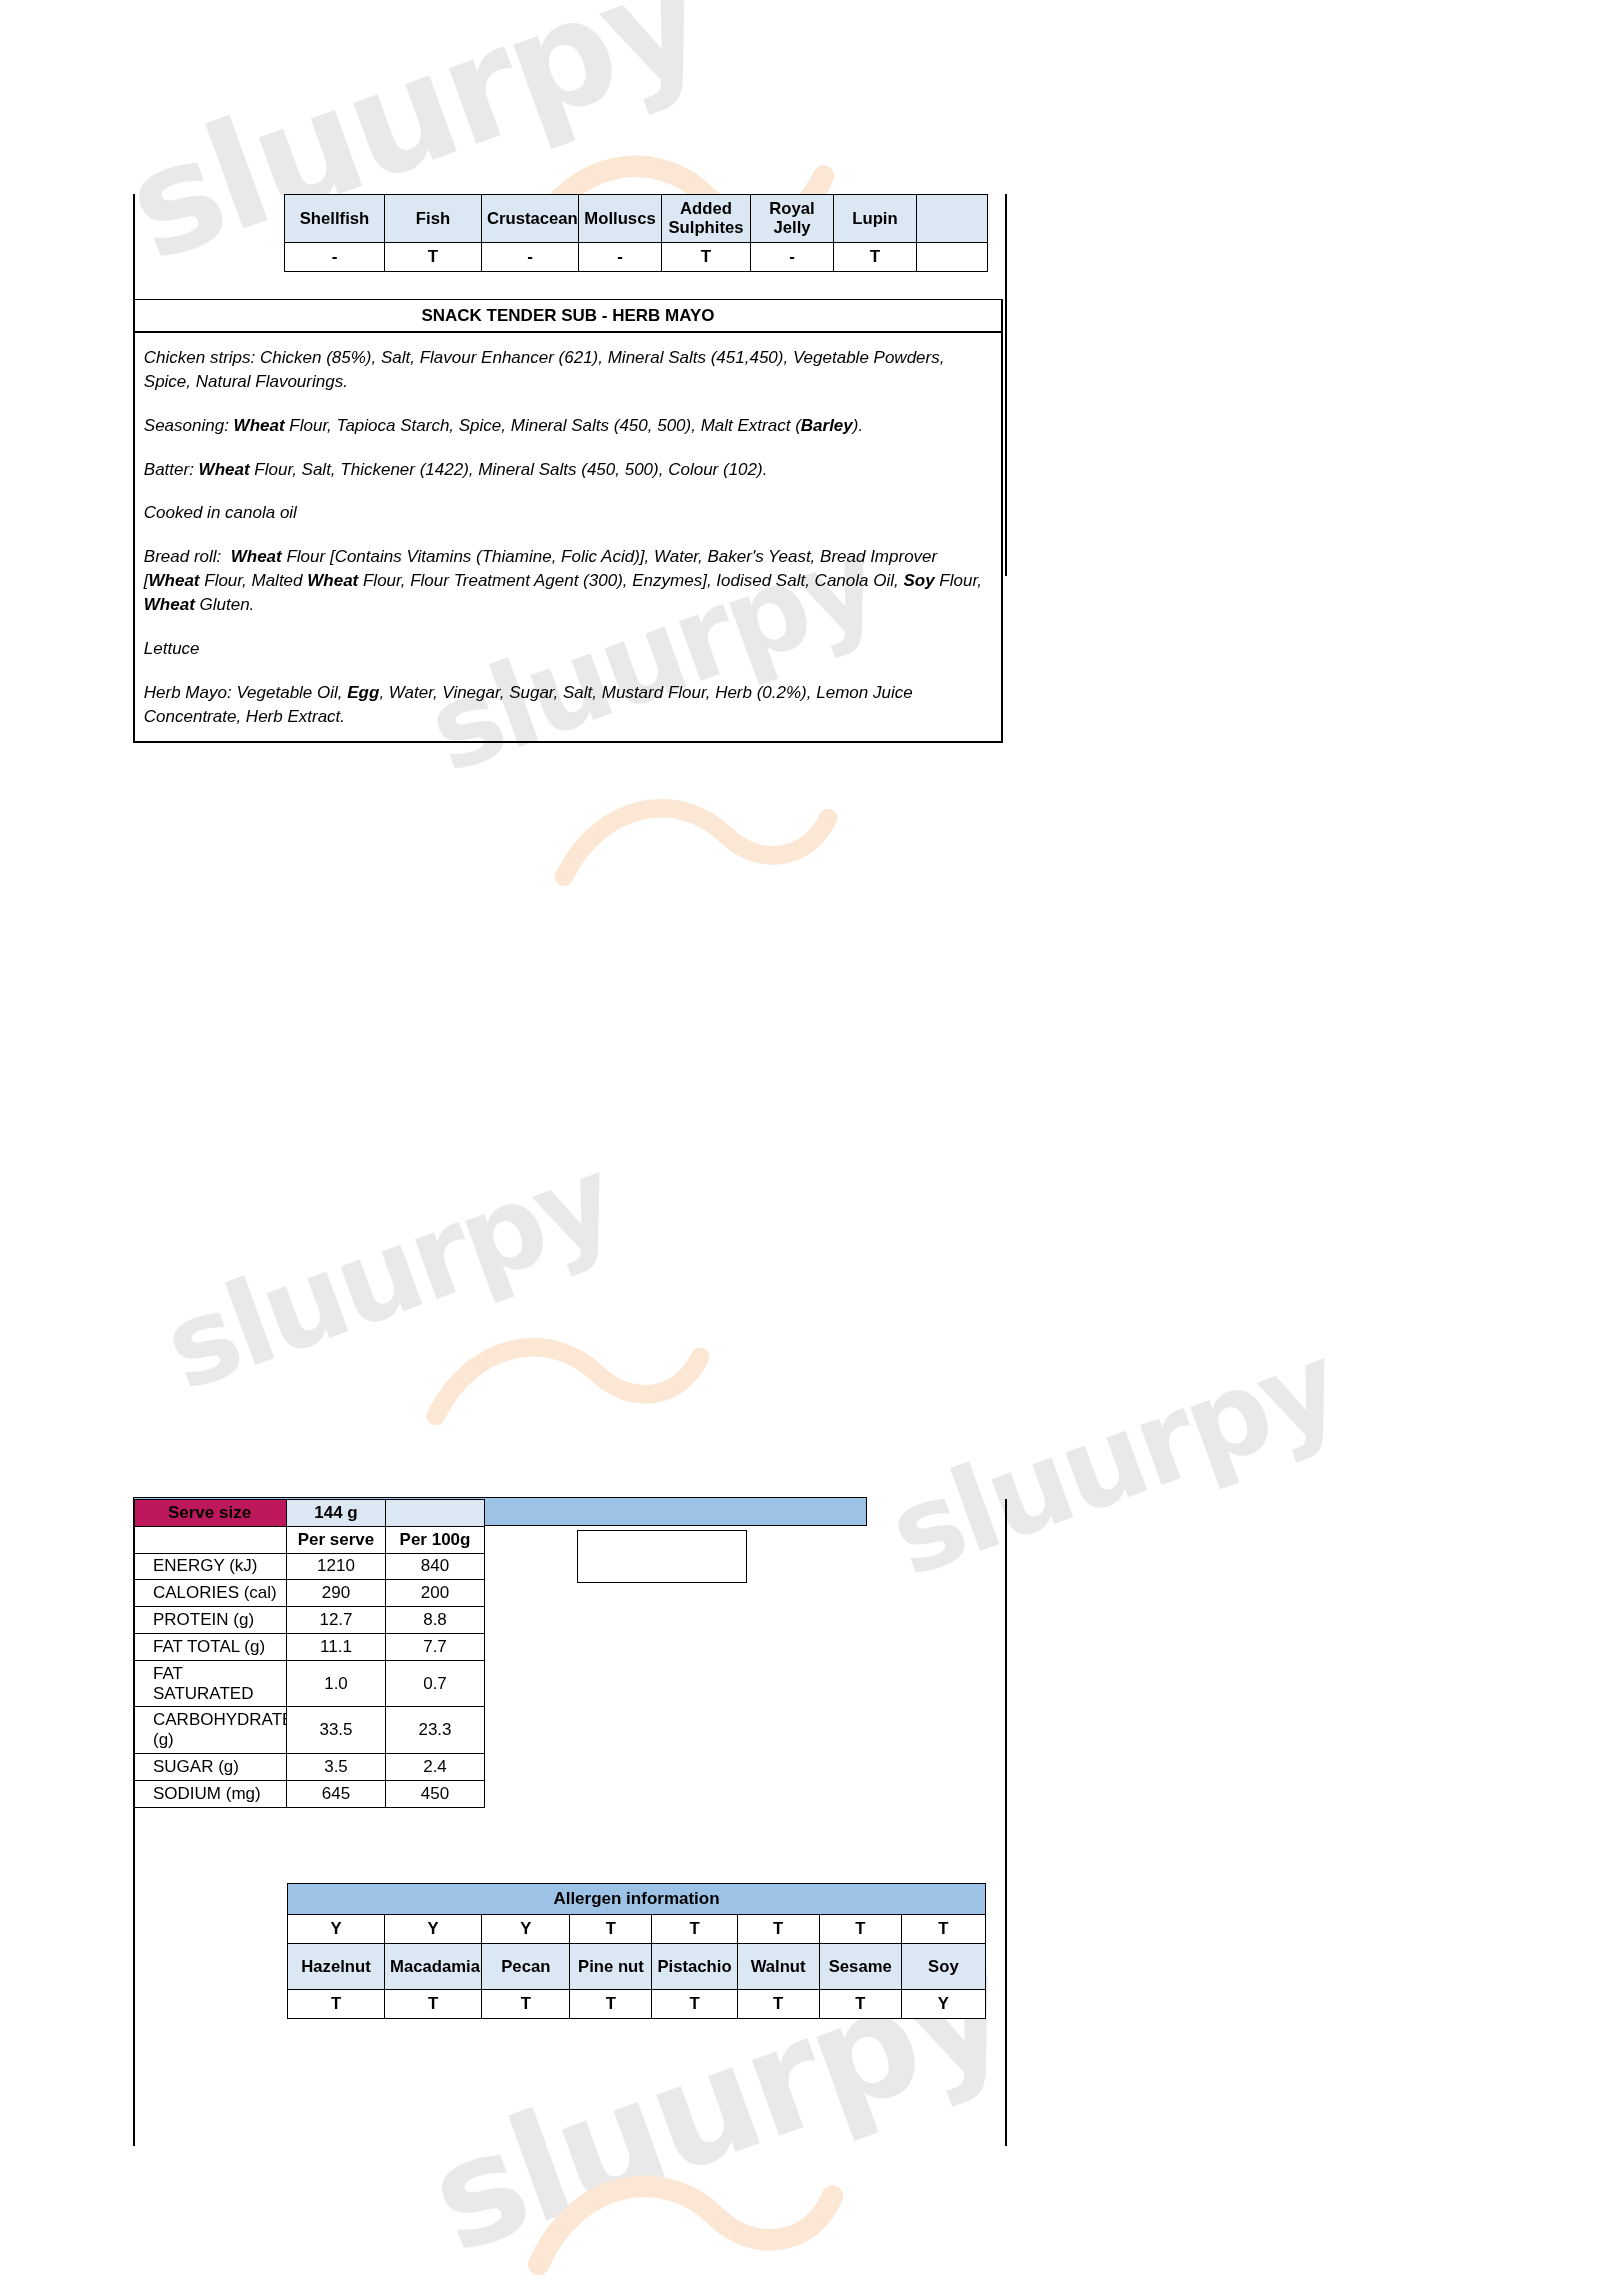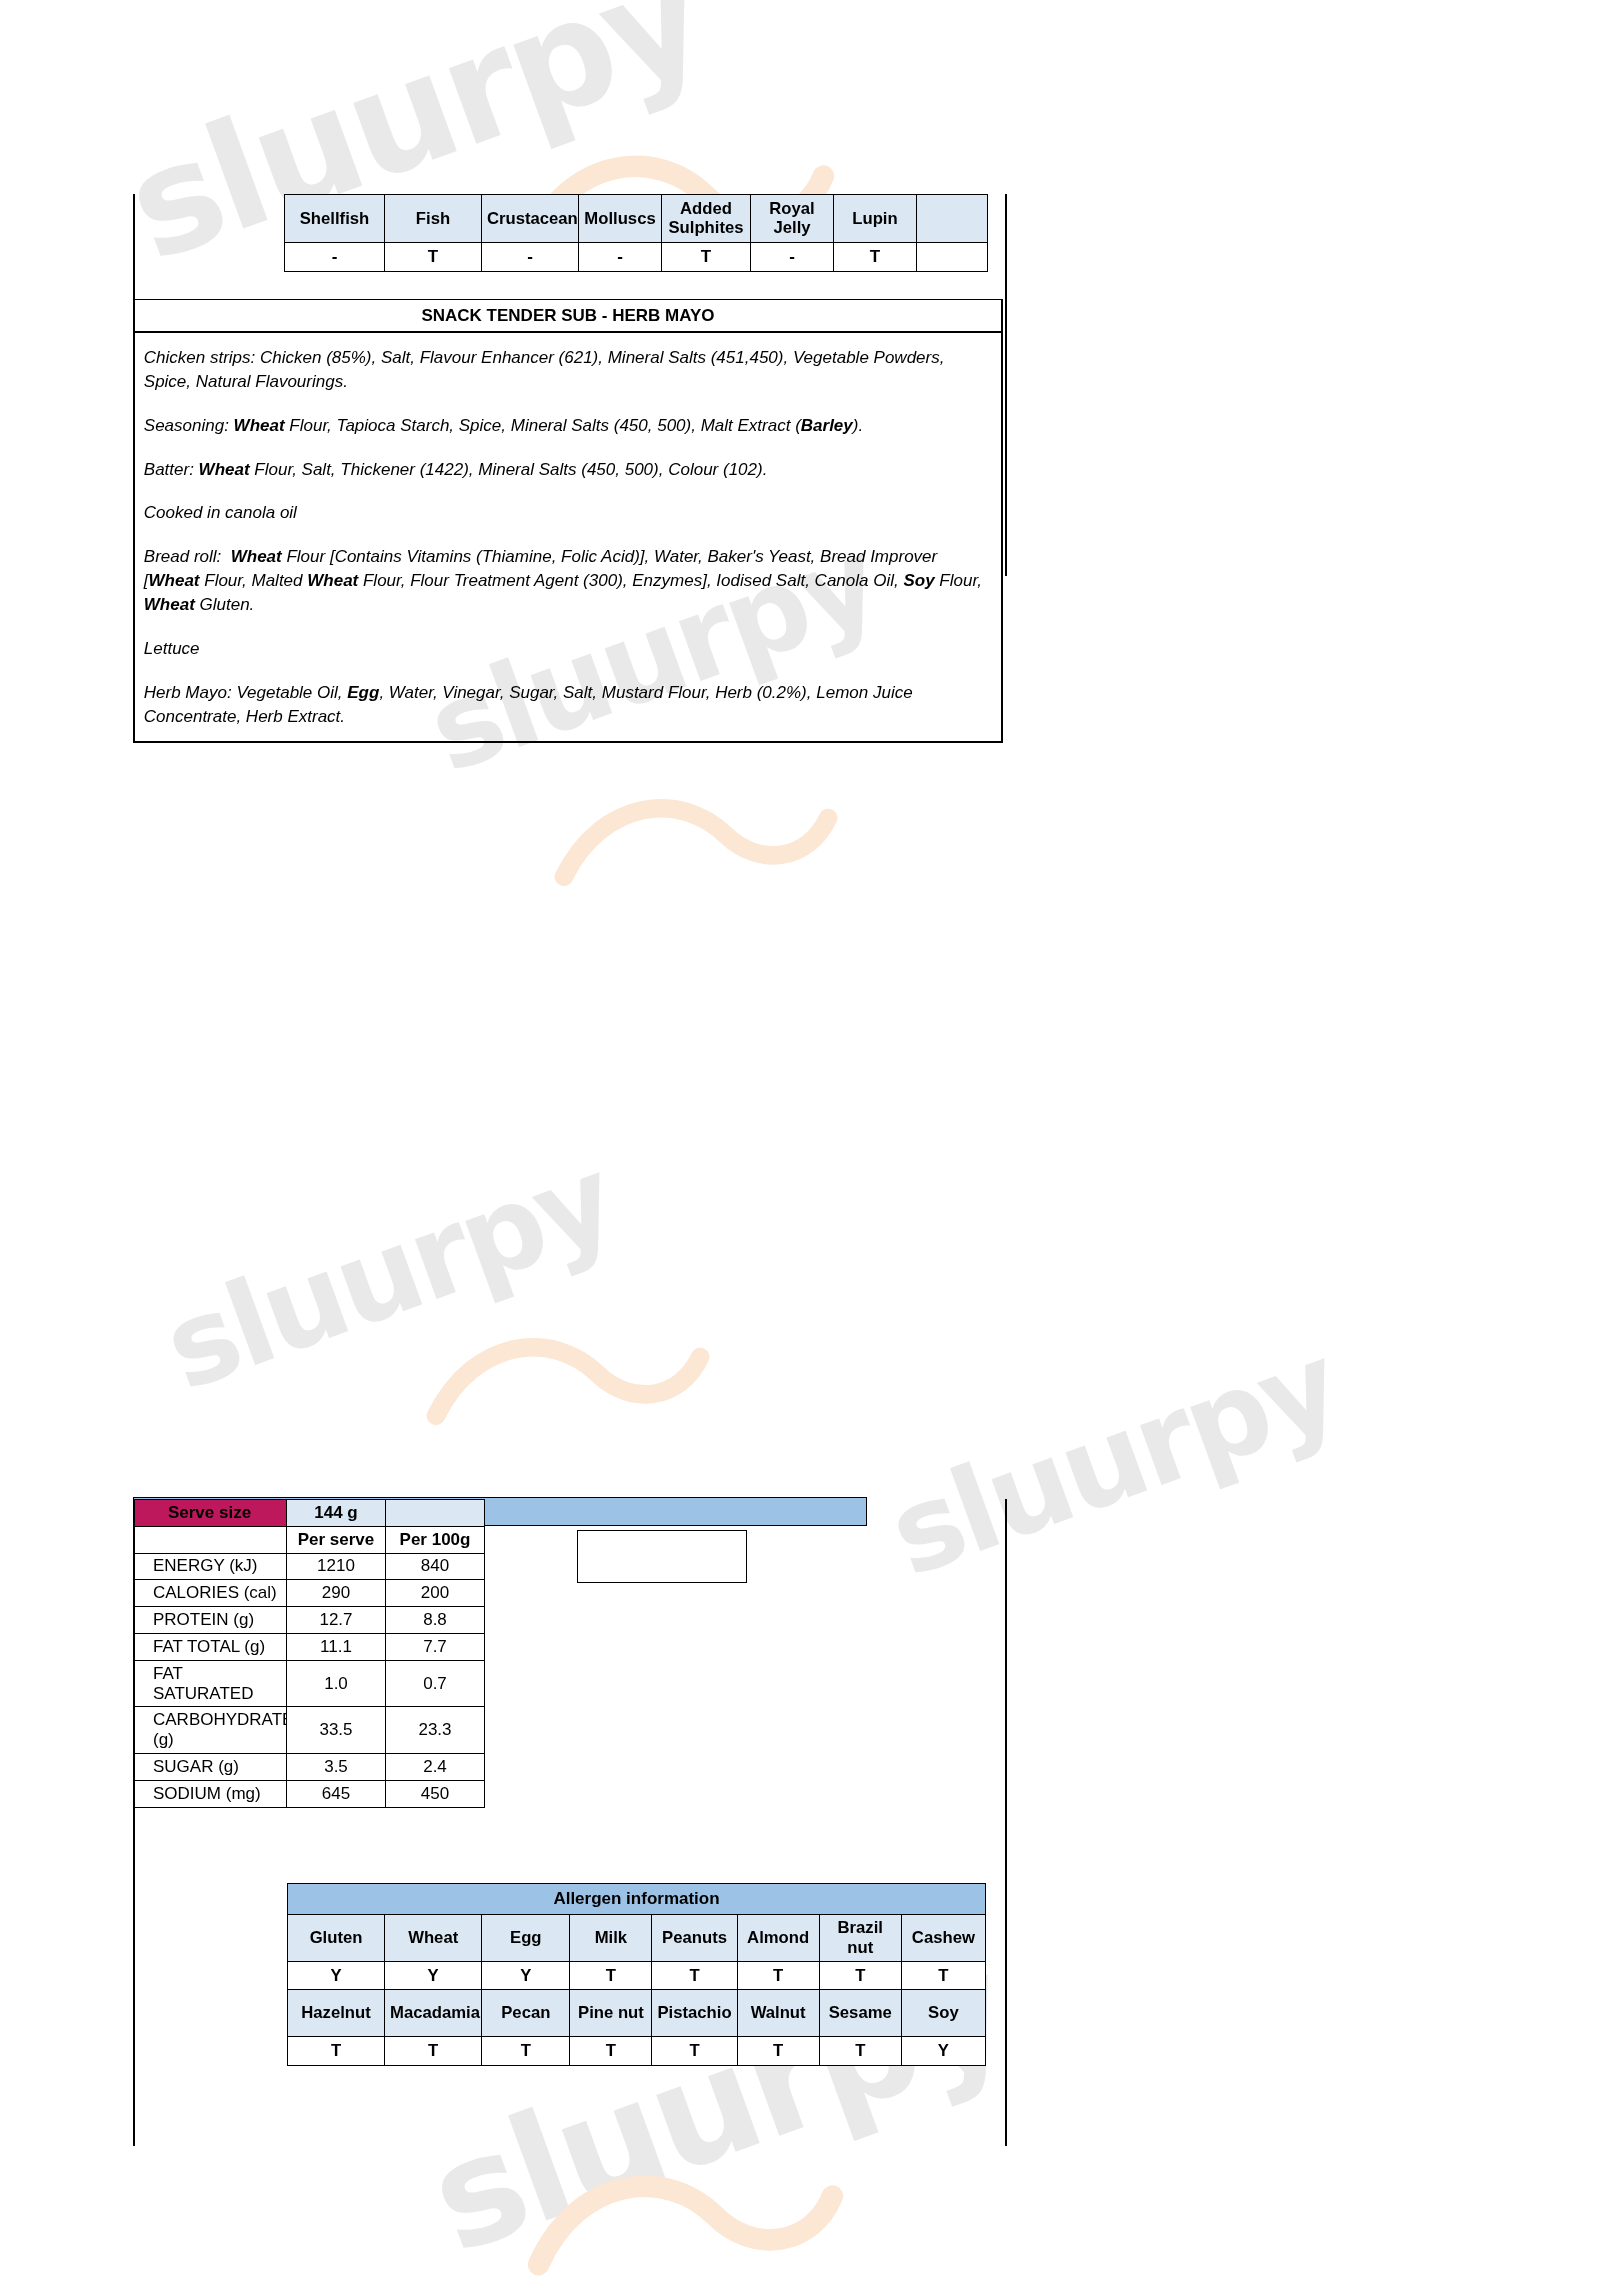--- a/index.html
+++ b/index.html
@@ -405,30 +405,20 @@
           <col style="width:85px">
           <col style="width:82px">
         <col style="width:82px">
           <col style="width:84px">
       </colgroup>
       <tbody>
         <tr>
           <td class="title-band" colspan="8">Allergen information</td>
         </tr>
         <tr>
-          <td class="hdr-cell">Gluten</td>
-          <td class="hdr-cell">Wheat</td>
-          <td class="hdr-cell">Egg</td>
-          <td class="hdr-cell">Milk</td>
-          <td class="hdr-cell">Peanuts</td>
-          <td class="hdr-cell">Almond</td>
-          <td class="hdr-cell">Brazil nut</td>
-          <td class="hdr-cell">Cashew</td>
-        </tr>
-        <tr>
           <td class="val-cell">Y</td>
           <td class="val-cell">Y</td>
           <td class="val-cell">Y</td>
           <td class="val-cell">T</td>
           <td class="val-cell">T</td>
           <td class="val-cell">T</td>
           <td class="val-cell">T</td>
           <td class="val-cell">T</td>
         </tr>
         <tr>

